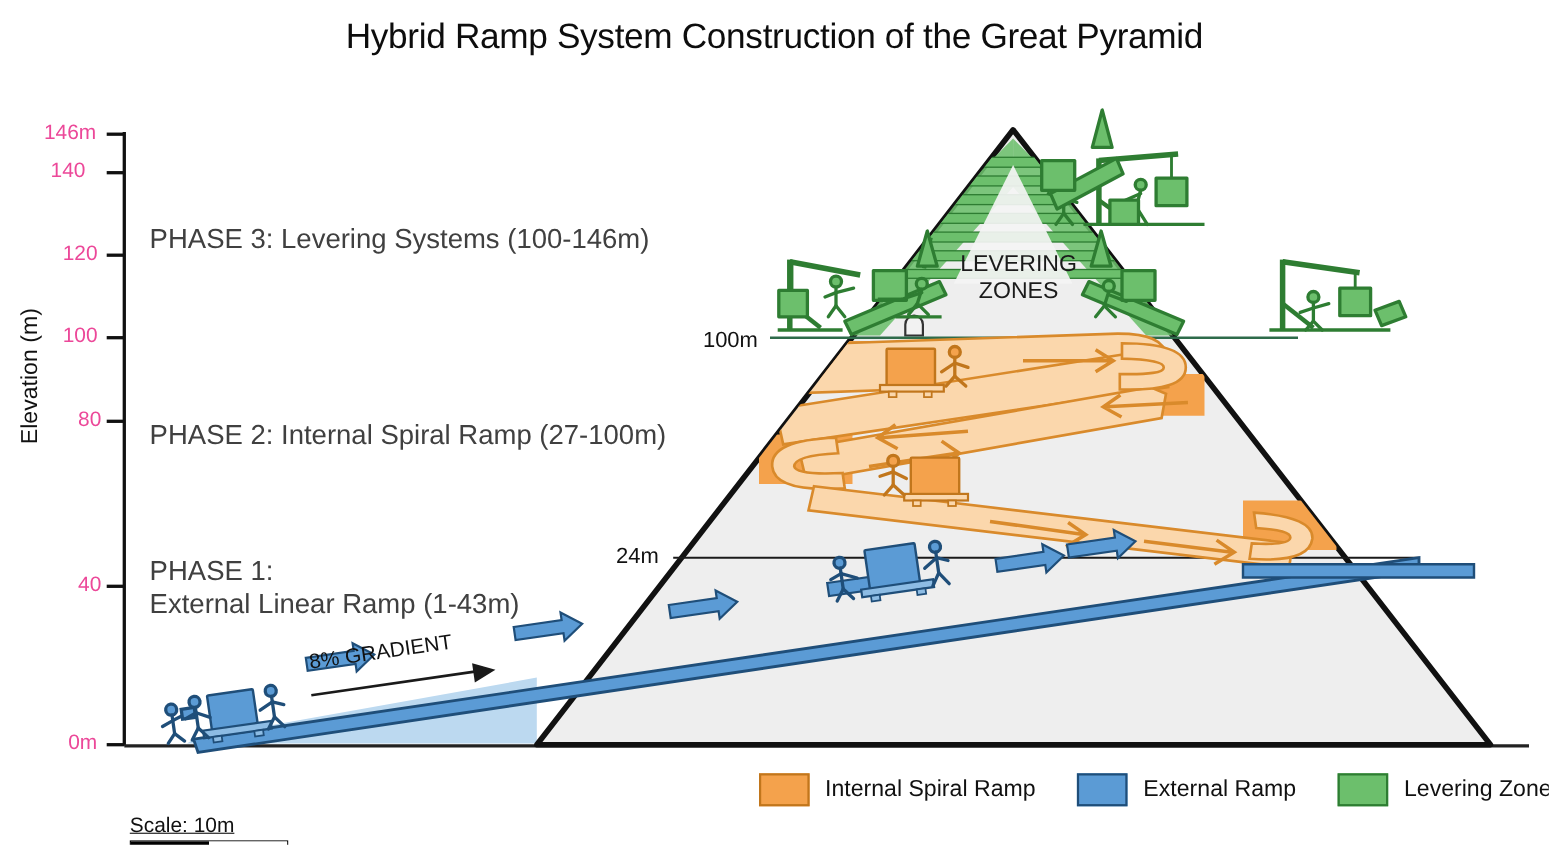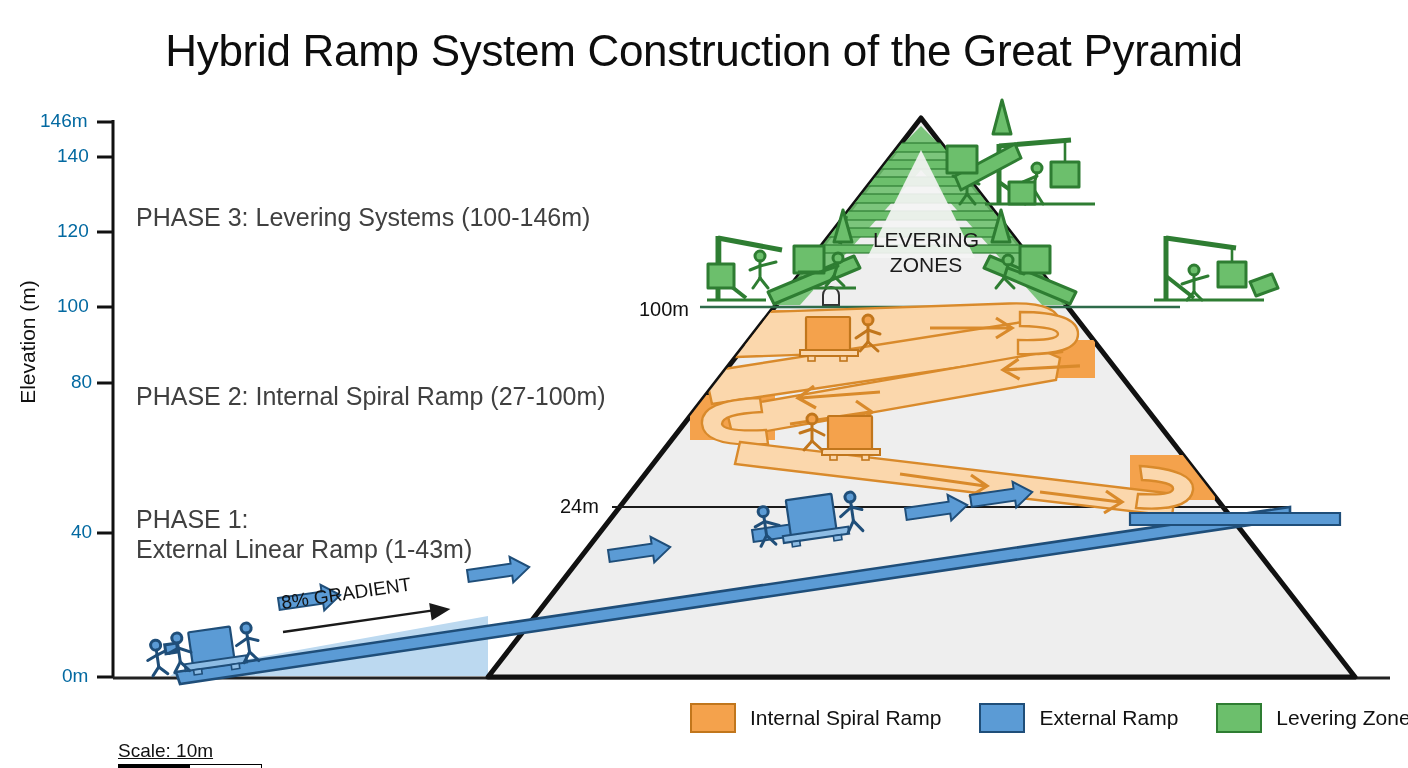--- a/index.html
+++ b/index.html
@@ -2,26 +2,26 @@
 <html><head>
 <meta charset="utf-8">
 <style>
   html,body{margin:0;padding:0;background:#ffffff;}
   body{width:1408px;height:768px;overflow:hidden;
        font-family:"Liberation Sans","DejaVu Sans",sans-serif;color:#111;}
   #root{position:relative;width:1408px;height:768px;}
   .abs{position:absolute;}
   svg{display:block;}
   .title{
-    position:absolute;left:0;top:26px;width:1408px;text-align:center;
-    font-size:44px;font-weight:400;letter-spacing:-0.3px;color:#0d0d0d;
+    position:absolute;left:0;top:15px;width:1408px;text-align:center;
+    font-size:32px;font-weight:400;letter-spacing:-0.3px;color:#0d0d0d;
     font-family:"Liberation Sans","DejaVu Sans",sans-serif;
   }
   .axlabel{
-    position:absolute;font-size:19px;color:#0369a1;white-space:nowrap;
+    position:absolute;font-size:19px;color:#ec4899;white-space:nowrap;
   }
   .ylabel{
     position:absolute;left:-62px;top:330px;width:180px;text-align:center;
     transform:rotate(-90deg);transform-origin:center center;
     font-size:21px;color:#111;
   }
   .phase{
     position:absolute;font-size:25px;color:#404040;white-space:pre;line-height:1.18;
   }
   .reflabel{position:absolute;font-size:20px;color:#111;white-space:nowrap;}
@@ -357,21 +357,21 @@
 
       <g transform="translate(955,140)">
         <polygon points="0,36 60,4 66,18 6,50"></polygon>
         <rect x="-8" y="6" width="30" height="27"></rect>
         <polygon points="38,-6 56,-6 47,-40" stroke-width="3"></polygon>
       </g>
     </g>
   </svg>
 
   <div class="axlabel" style="left:40px;top:110px;">146m</div>
-  <div class="axlabel" style="left:57px;top:145px;text-align:right;">140</div>
+  <div class="axlabel" style="left:46px;top:145px;text-align:right;">140</div>
   <div class="axlabel" style="left:57px;top:220px;">120</div>
   <div class="axlabel" style="left:57px;top:295px;">100</div>
   <div class="axlabel" style="left:71px;top:371px;">80</div>
   <div class="axlabel" style="left:71px;top:521px;">40</div>
   <div class="axlabel" style="left:62px;top:665px;">0m</div>
 
   <div class="phase" style="left:136px;top:203px;">PHASE 3: Levering Systems (100-146m)</div>
   <div class="phase" style="left:136px;top:382px;">PHASE 2: Internal Spiral Ramp (27-100m)</div>
   <div class="phase" style="left:136px;top:505px;">PHASE 1:
 External Linear Ramp (1-43m)</div>

